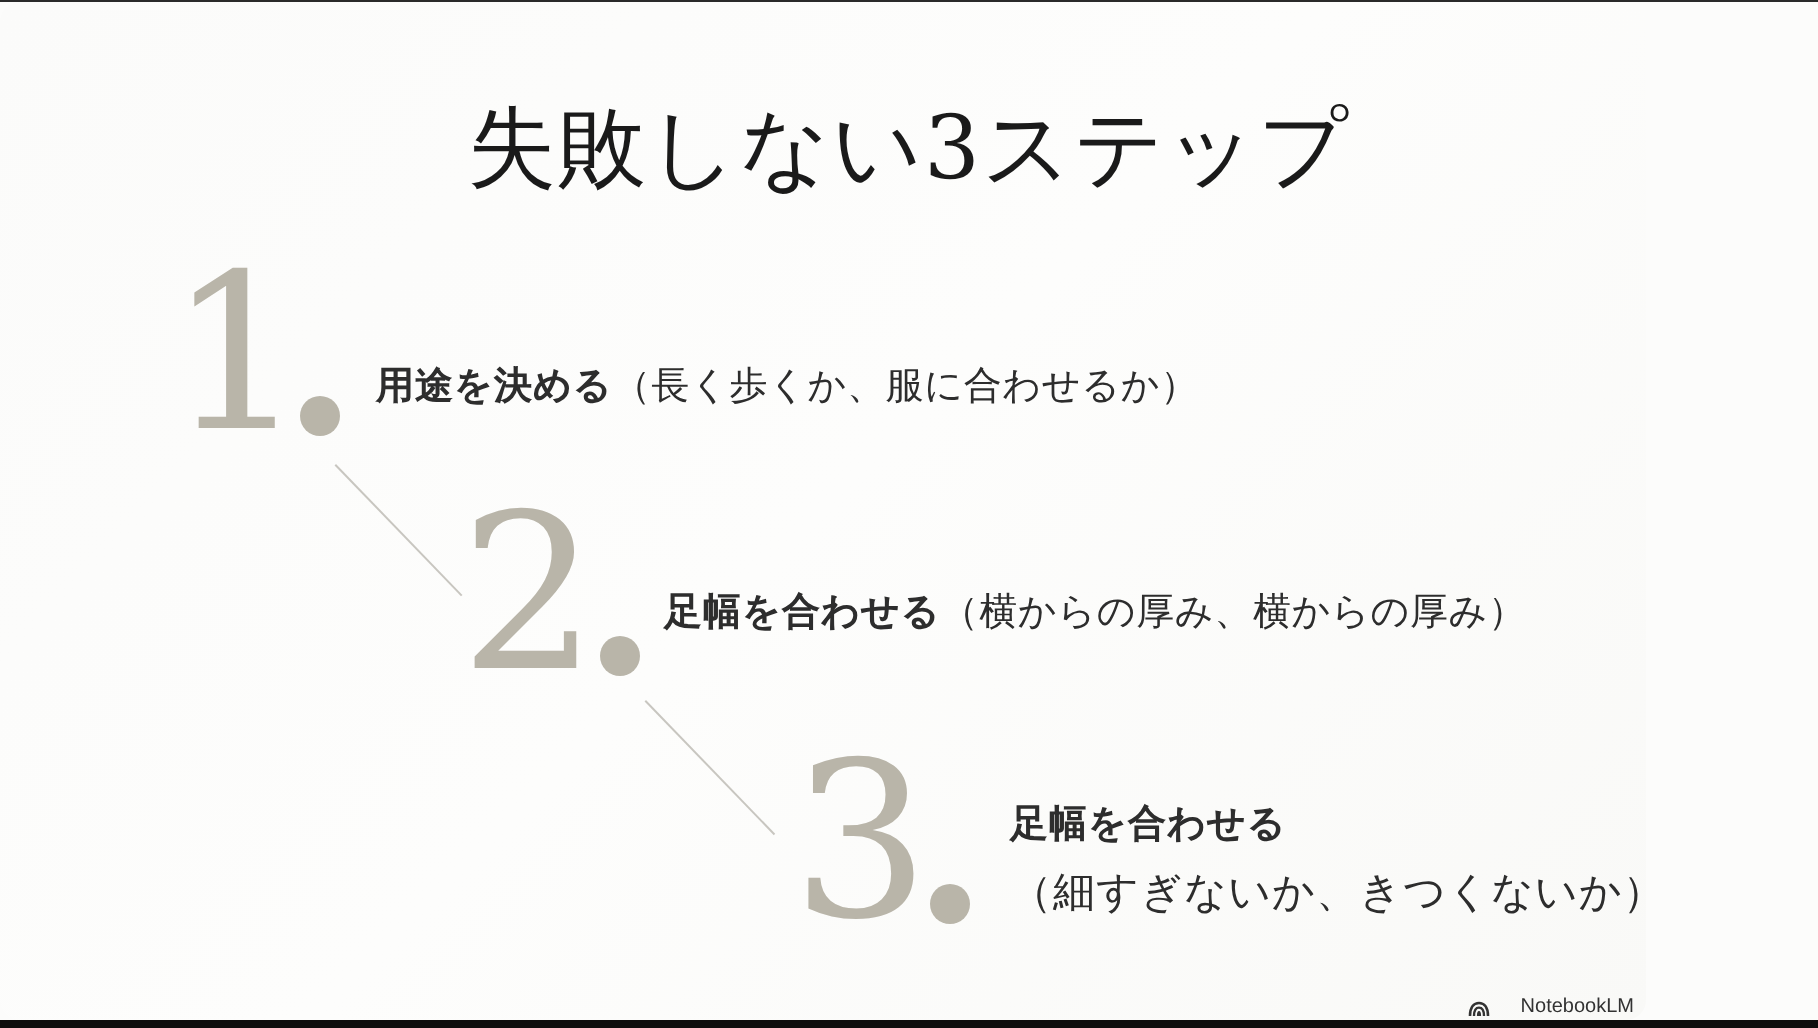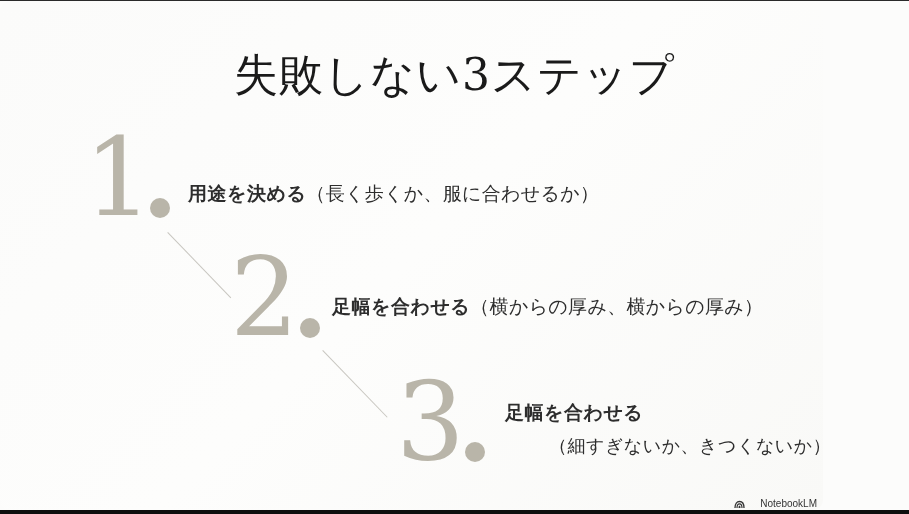--- a/index.html
+++ b/index.html
@@ -79,25 +79,24 @@
       margin-top: 44px;
     }
     .step-sub {
       font-size: 19px;
       line-height: 36px;
       font-weight: normal;
       letter-spacing: 0.3px;
     }
     .step-sub-block {
       display: block;
-      font-size: 18px;
+      font-size: 21px;
       line-height: 32px;
       font-weight: normal;
       letter-spacing: 0.5px;
-      margin-left: 44px;
     }
     .watermark {
       position: absolute;
       right: 6px;
       top: 497px;
       font-family: "Liberation Sans", sans-serif;
       font-size: 10px;
       line-height: 12px;
       color: #333333;
       display: flex;

